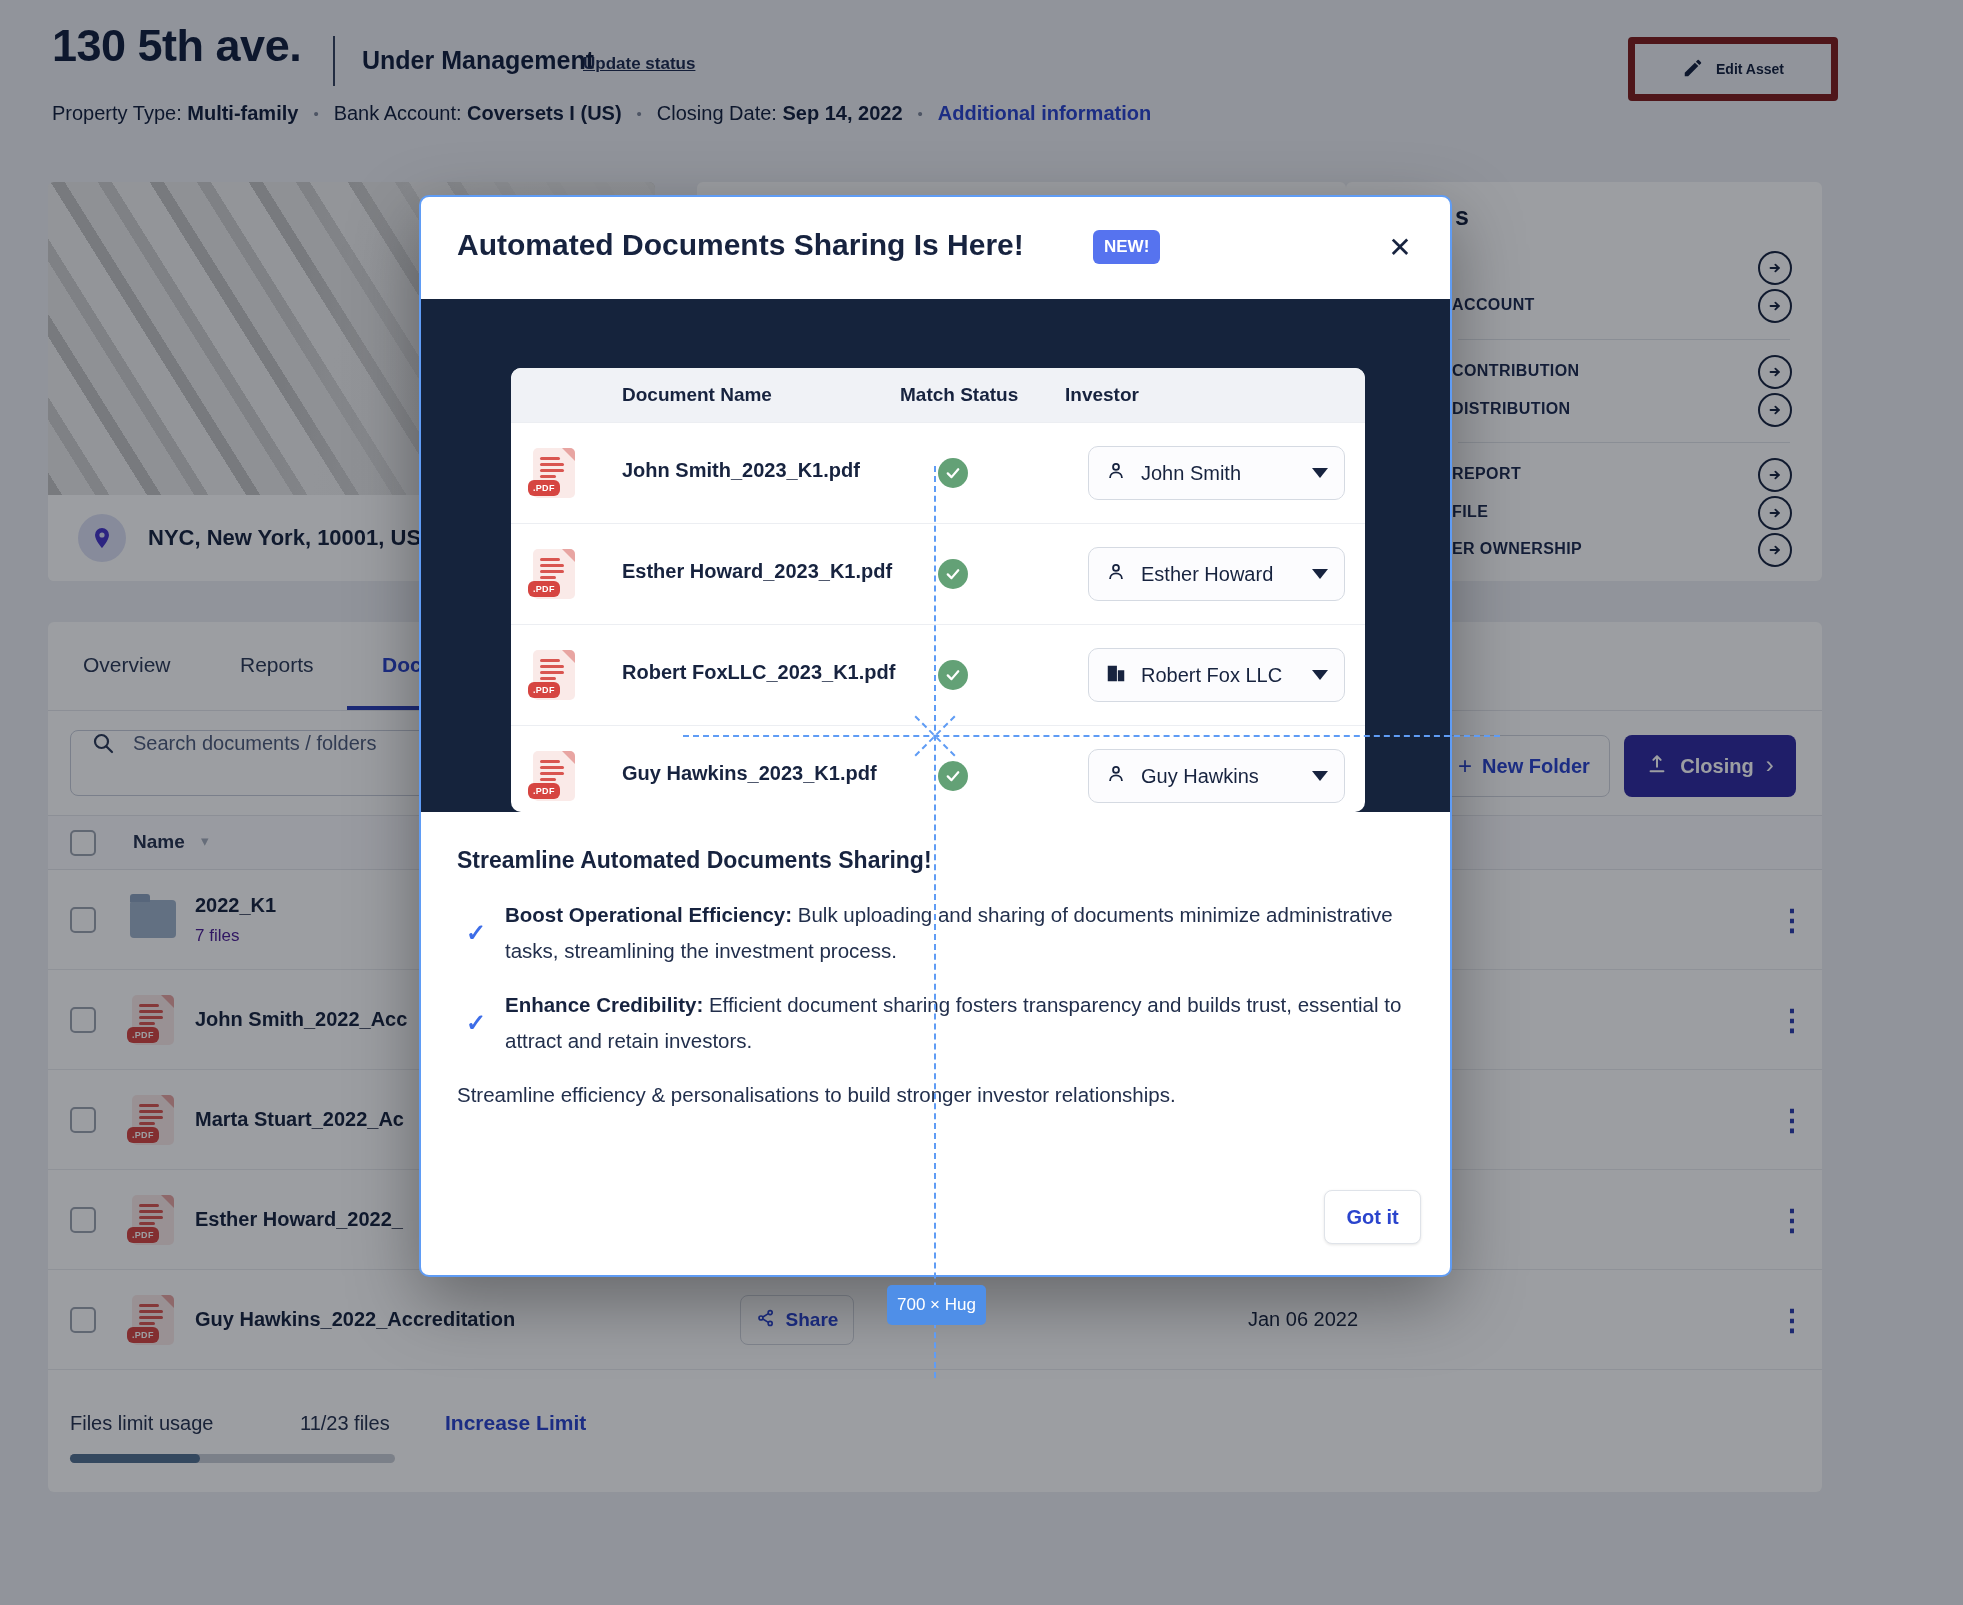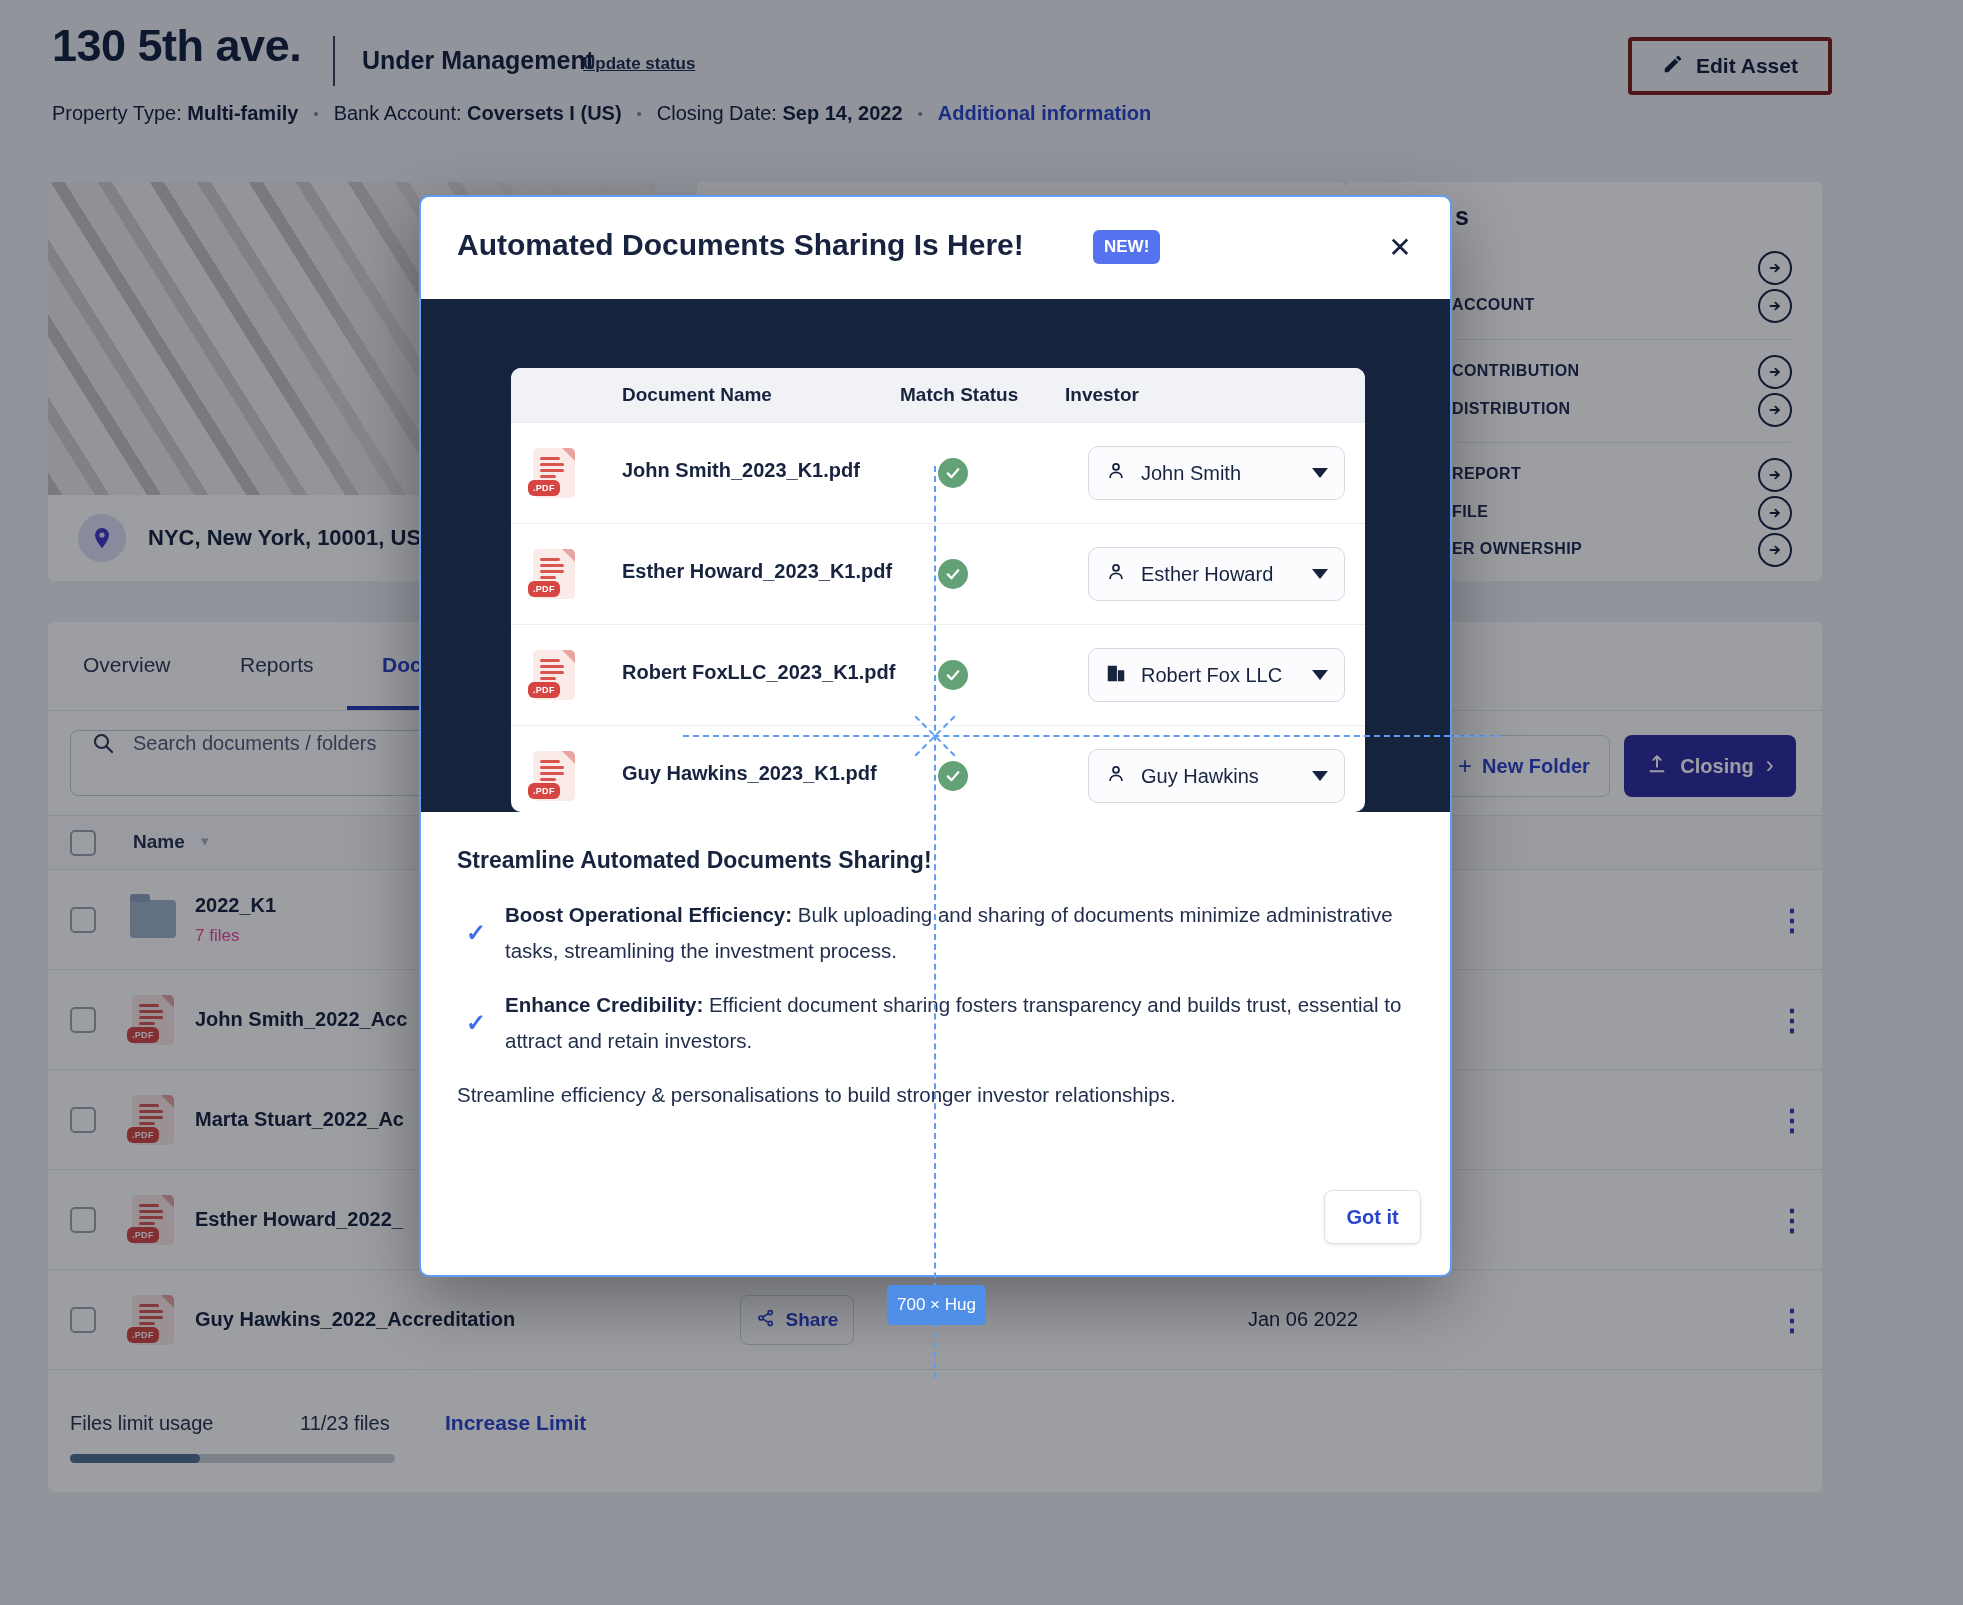--- a/index.html
+++ b/index.html
@@ -5,22 +5,22 @@
   html,body{margin:0;padding:0;background:#EDEFF3;}
   .stage{position:relative;width:1963px;height:1605px;background:#EDEFF3;
          font-family:"Liberation Sans",sans-serif;overflow:hidden;color:#17233f;}
   .abs{position:absolute;}
 
   
   .page-title{left:52px;top:20px;font-size:45px;font-weight:bold;color:#121f3d;letter-spacing:-0.5px;}
   .title-divider{left:333px;top:36px;width:2px;height:50px;background:#35425e;}
   .status-label{left:362px;top:46px;font-size:25px;font-weight:bold;color:#121f3d;}
   .update-status{left:583px;top:54px;font-size:17px;font-weight:bold;color:#1d2b4f;text-decoration:underline;cursor:pointer;}
-  .edit-asset{left:1628px;top:37px;width:196px;height:50px;border:4px solid #7f1d1d;border-radius:4px;
-              display:flex;align-items:center;justify-content:center;gap:12px;font-size:21px;font-weight:bold;color:#121f3d;cursor:pointer;}
+  .edit-asset{left:1628px;top:37px;width:196px;height:50px;border:7px solid #7f1d1d;border-radius:4px;
+              display:flex;align-items:center;justify-content:center;gap:12px;font-size:14px;font-weight:bold;color:#121f3d;cursor:pointer;}
   .meta-row{left:52px;top:102px;display:flex;align-items:center;gap:15px;font-size:20px;color:#121f3d;}
   .meta-item b{font-weight:bold;}
   .meta-dot{color:#7d8699;font-size:15px;}
   .additional-link{color:#2a44cd;font-weight:bold;cursor:pointer;}
 
   .card{background:#fff;border-radius:6px;}
   .photo-card{left:48px;top:182px;width:607px;height:399px;overflow:hidden;}
   .photo{width:100%;height:313px;background:
       linear-gradient(100deg, rgba(255,255,255,0) 40%, rgba(236,236,236,.9) 75%),
       repeating-linear-gradient(58deg,#c3c3c3 0 12px,#e9e9e9 12px 40px,#cfcfcf 40px 52px,#f1f1f1 52px 84px);
@@ -58,21 +58,21 @@
   .chev{font-size:24px;font-weight:400;margin-top:-2px;}
 
   .thead{position:absolute;left:0;top:193px;width:100%;height:55px;background:#fbfbfd;border-top:1px solid #e5e7ec;border-bottom:1px solid #e5e7ec;box-sizing:border-box;}
   .name-col{position:absolute;left:85px;top:15px;font-size:19px;font-weight:bold;color:#26324f;}
   .sort-caret{position:absolute;left:153px;top:16px;font-size:15px;color:#a6adbc;}
   .checkbox{width:26px;height:26px;border:2px solid #9ca3af;border-radius:5px;background:#fff;box-sizing:border-box;cursor:pointer;}
 
   .doc-row{position:absolute;left:0;width:100%;height:100px;border-bottom:1px solid #e9ebef;box-sizing:border-box;}
   .row-check{position:absolute;left:22px;top:37px;}
   .row-name{position:absolute;left:147px;font-size:20px;font-weight:600;color:#17233f;white-space:nowrap;}
-  .row-sub{position:absolute;left:147px;top:56px;font-size:17px;color:#ec4899;}
+  .row-sub{position:absolute;left:147px;top:56px;font-size:17px;color:#4c1d95;}
   .kebab{position:absolute;left:1722px;top:28px;width:44px;height:44px;display:flex;align-items:center;justify-content:center;
          font-size:29px;font-weight:bold;color:#2c3cae;cursor:pointer;}
   .share-btn{position:absolute;left:692px;top:25px;width:114px;height:50px;border:1.5px solid #d2d6de;border-radius:8px;background:#fff;
              display:flex;align-items:center;justify-content:center;gap:10px;color:#2a44cd;font-size:19px;font-weight:600;cursor:pointer;box-sizing:border-box;}
   .row-date{position:absolute;left:1200px;top:38px;font-size:20px;color:#17233f;}
 
   .folder-icon{position:absolute;left:82px;top:30px;width:46px;height:38px;background:#9fb2ca;border-radius:4px;}
   .folder-icon:before{content:"";position:absolute;left:0;top:-6px;width:20px;height:8px;background:#8ca2be;border-radius:3px 3px 0 0;}
 
   .pdf-icon{position:absolute;width:42px;height:50px;background:#faeae8;border-radius:5px;}

